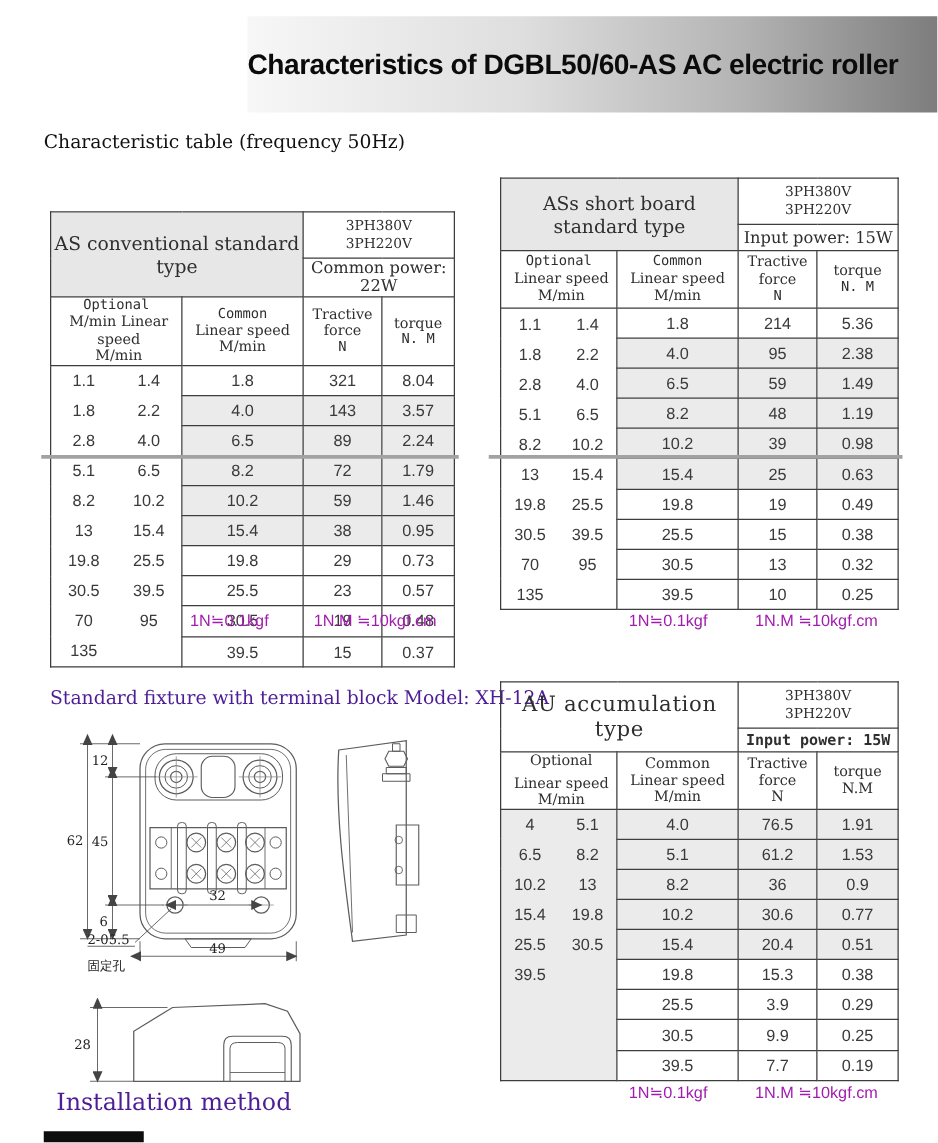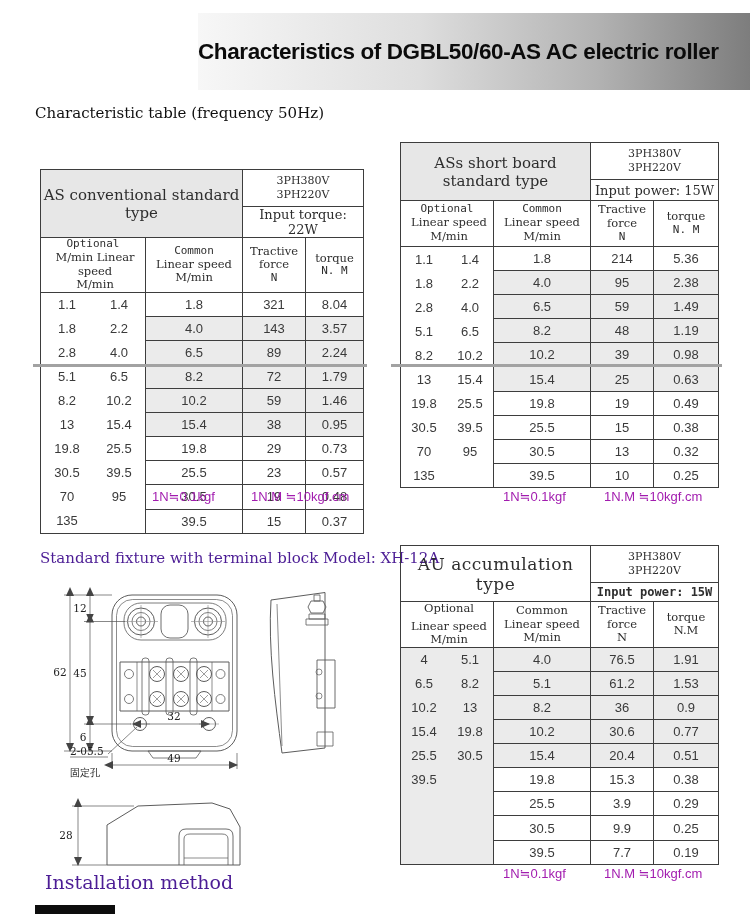--- a/index.html
+++ b/index.html
@@ -65,21 +65,21 @@
       </colgroup>
     <tbody>
         <tr class="r-volt">
       <td class="type-cell gray" colspan="2" rowspan="2">AS conventional standard type</td>
       <td class="volt-cell" colspan="2">
         <div>3PH380V</div>
         <div>3PH220V</div>
       </td>
     </tr>
     <tr class="r-power">
-          <td class="power-cell" colspan="2">Input torque: 22W</td>
+          <td class="power-cell" colspan="2">Common power: 22W</td>
         </tr>
     <tr class="r-colhdr">
       <td class="ch">
         <div class="mono">Optional</div>
         <div class="ser al">M/min Linear speed</div>
         <div class="ser al">M/min</div>
       </td>
       <td class="ch">
         <div class="mono">Common</div>
         <div class="ser">Linear speed</div>

